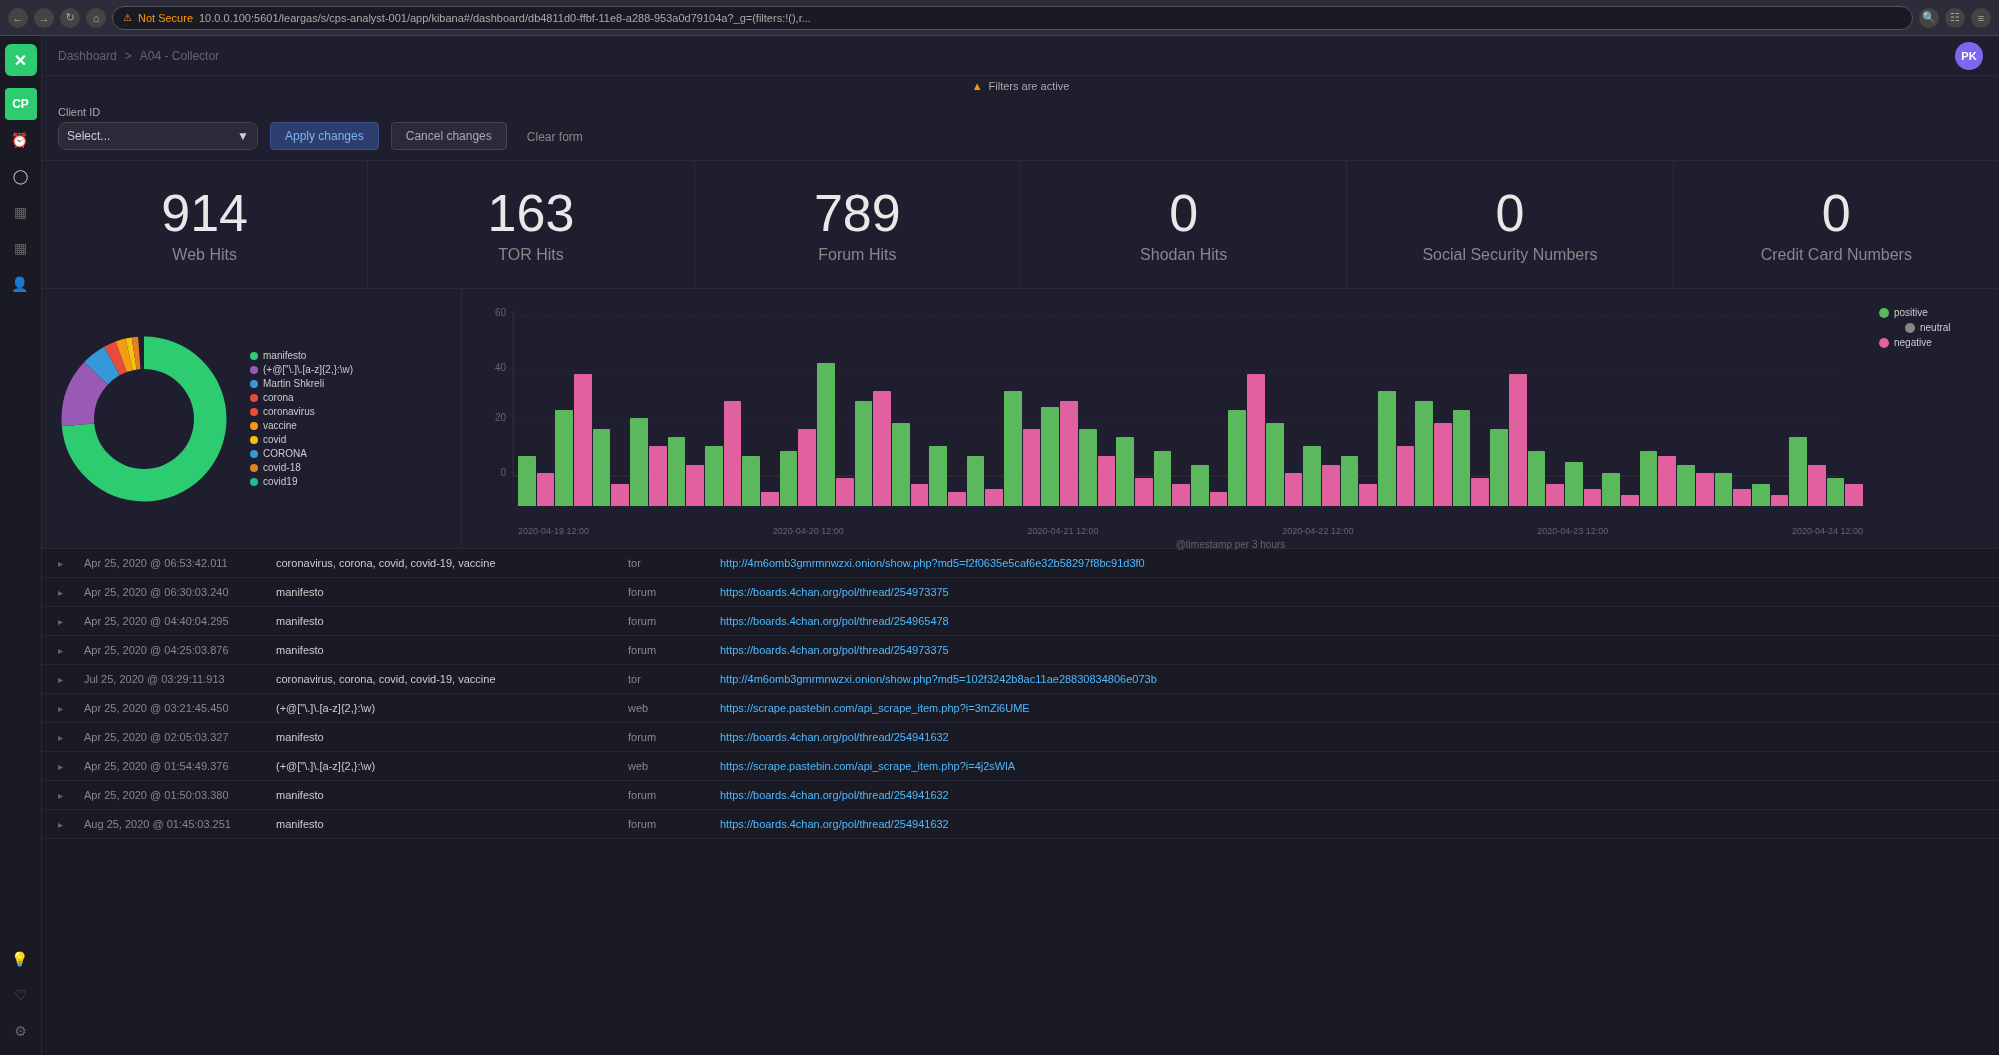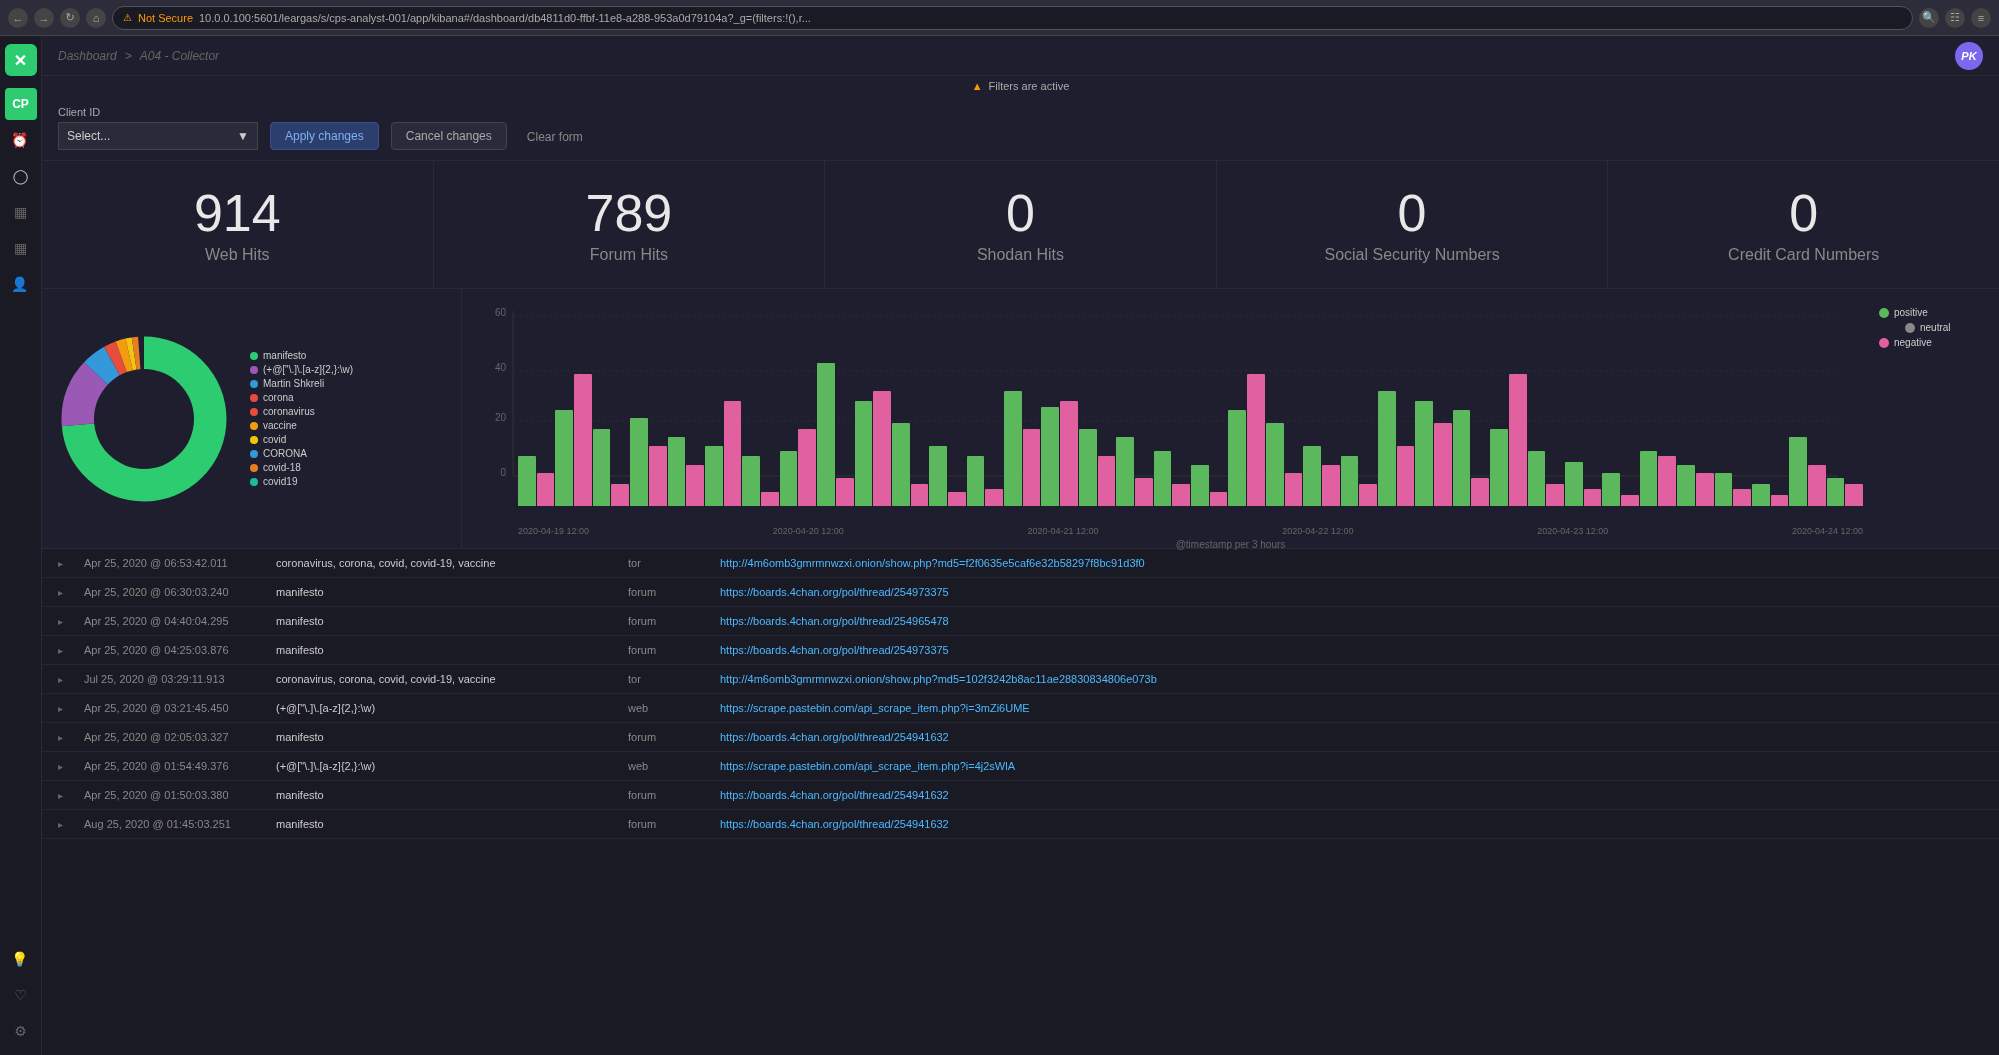--- a/index.html
+++ b/index.html
@@ -88,21 +88,20 @@
 
     
     .app-header {
       height: 40px;
       background: #1e1e2e;
       border-bottom: 1px solid #2a2a35;
       display: flex;
       align-items: center;
       padding: 0 16px;
       gap: 12px;
-      font-style: italic;
     }
     .header-breadcrumb {
       display: flex; align-items: center; gap: 8px;
       font-size: 12px; color: #aaa;
     }
     .header-breadcrumb span { color: #666; }
     .header-right {
       margin-left: auto;
       display: flex; align-items: center;
     }
@@ -134,21 +133,21 @@
       padding: 10px 16px;
       display: flex;
       align-items: flex-end;
       gap: 12px;
     }
     .filter-group { display: flex; flex-direction: column; gap: 4px; }
     .filter-label { font-size: 11px; color: #aaa; }
     .filter-select {
       background: #2a2a3a;
       border: 1px solid #444;
-      border-radius: 1px;
+      border-radius: 8px;
       color: #ccc;
       font-size: 12px;
       padding: 4px 8px;
       width: 200px;
       cursor: pointer;
       display: flex;
       align-items: center;
       justify-content: space-between;
       height: 28px;
     }
@@ -376,20 +375,24 @@
       </div>
       <button class="btn-apply">Apply changes</button>
       <button class="btn-cancel">Cancel changes</button>
       <button class="btn-clear">Clear form</button>
     </div>
 
     <div class="metrics-row">
     <div class="metric-card">
     <div class="metric-value">914</div>
     <div class="metric-label">Web Hits</div>
+  </div>
+        <div class="metric-card">
+    <div class="metric-value">163</div>
+    <div class="metric-label">TOR Hits</div>
   </div>
         <div class="metric-card">
     <div class="metric-value">789</div>
     <div class="metric-label">Forum Hits</div>
   </div>
         <div class="metric-card">
     <div class="metric-value">0</div>
     <div class="metric-label">Shodan Hits</div>
   </div>
         <div class="metric-card">

